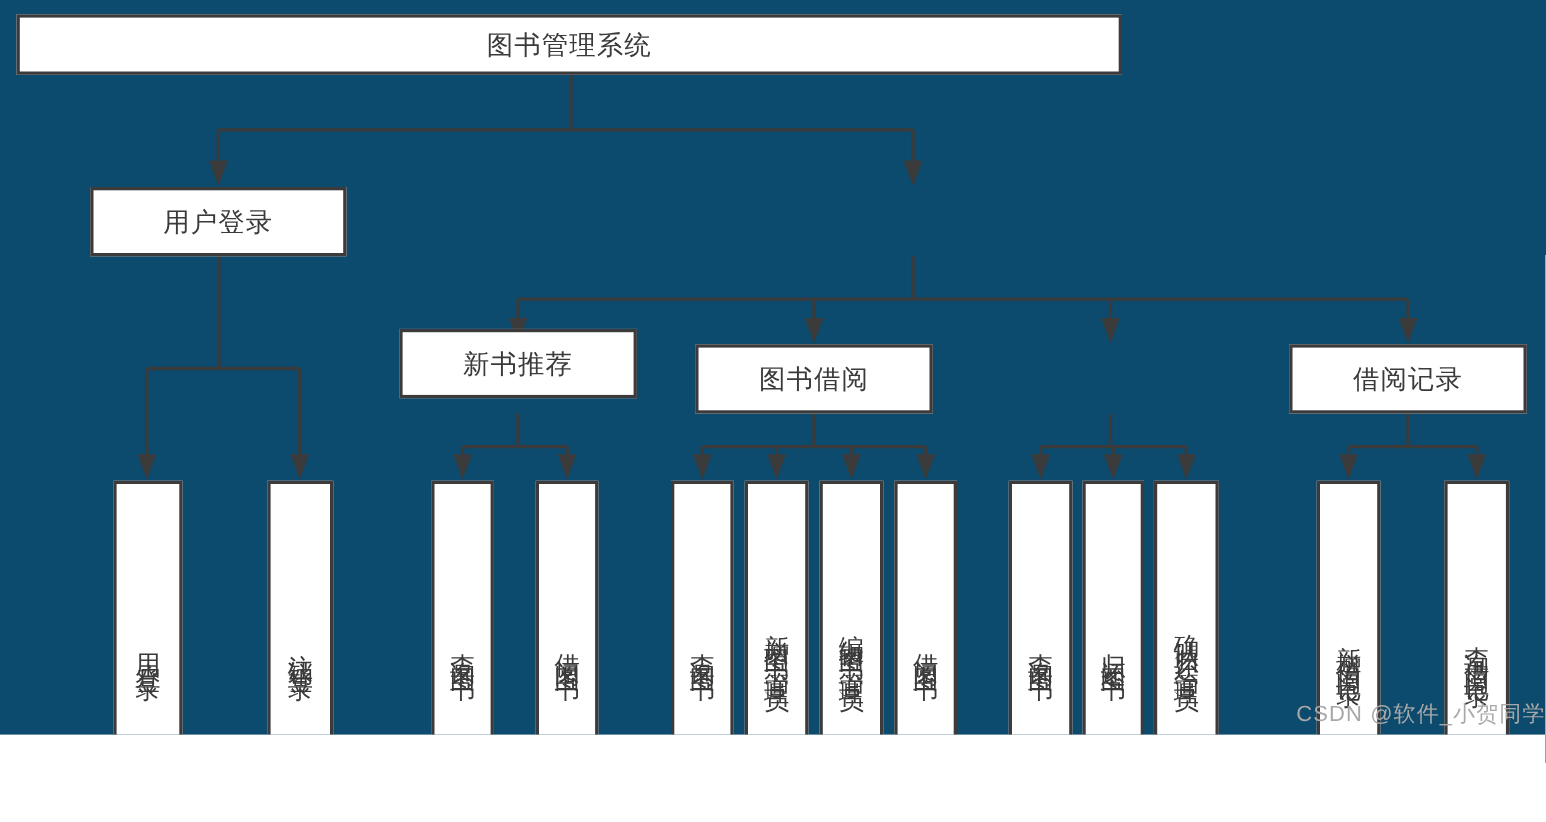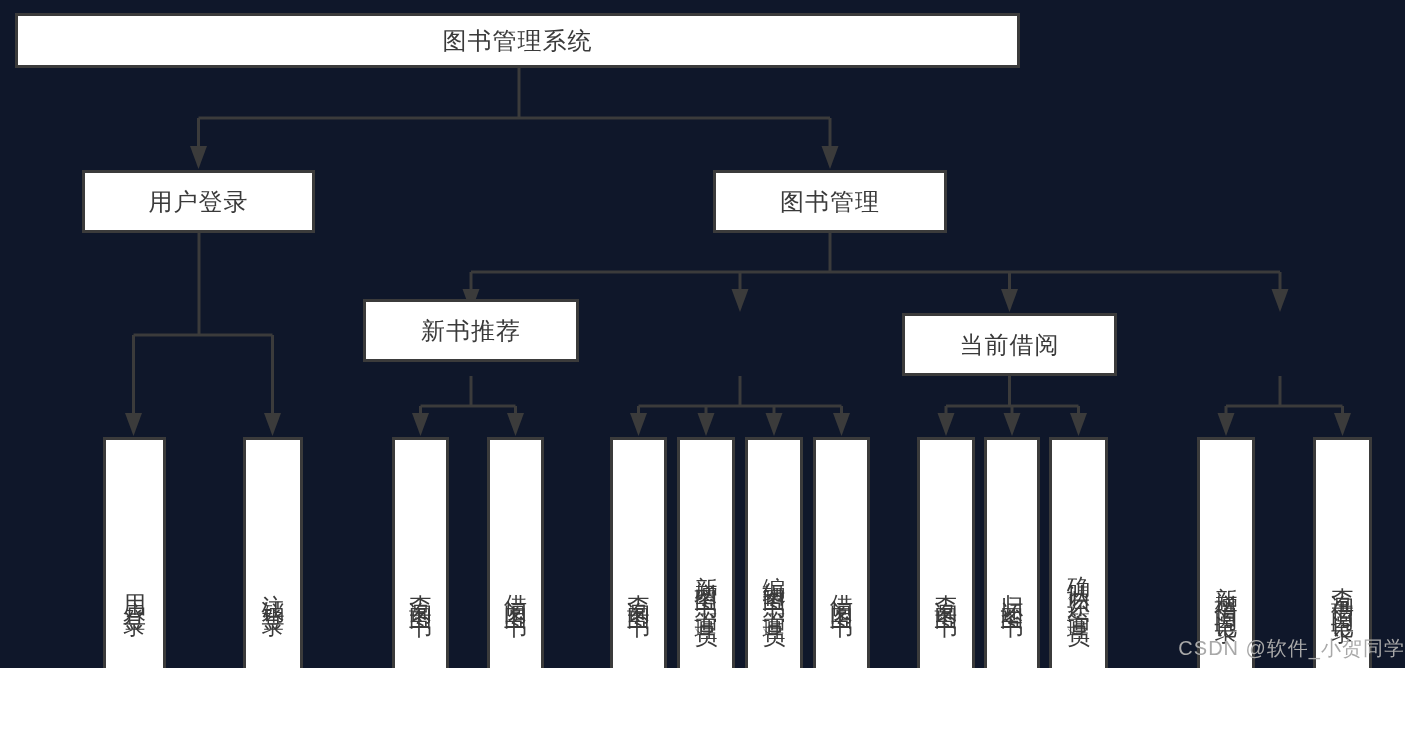--- a/index.html
+++ b/index.html
@@ -1,20 +1,20 @@
 <!DOCTYPE html>
 <html><head>
 <meta charset="utf-8">
 <style>
   html, body { margin: 0; padding: 0; background: #ffffff; }
   .canvas {
     position: relative;
     width: 1405px;
     height: 668px;
-    background: #0f172a;
+    background: #0c4a6e;
     font-family: "Liberation Sans", sans-serif;
     overflow: hidden;
   }
   svg.connectors {
     position: absolute;
     left: 0; top: 0;
     width: 1405px; height: 747px;
     pointer-events: none;
   }
   .node {
@@ -89,29 +89,29 @@
       </g>
   </svg>
 
   <div class="node h" style="left:15px;top:13px;width:1005px;height:55px">
     <span>图书管理系统</span>
   </div>
 
   <div class="node h" style="left:82px;top:170px;width:233px;height:63px">
     <span>用户登录</span>
   </div>
-  <div class="node h" style="left:713px;top:170px;width:234px;height:63px">
-    <span>图书管理</span>
-  </div>
 
   <div class="node h" style="left:363px;top:299px;width:216px;height:63px">
     <span>新书推荐</span>
   </div>
-  <div class="node h" style="left:902px;top:313px;width:215px;height:63px">
-    <span>当前借阅</span>
+  <div class="node h" style="left:632px;top:313px;width:216px;height:63px">
+    <span>图书借阅</span>
+  </div>
+  <div class="node h" style="left:1172px;top:313px;width:216px;height:63px">
+    <span>借阅记录</span>
   </div>
 
   <div class="node v" style="left:103px;top:437px;width:63px;height:298px">
     <span>用户登录</span>
   </div>
   <div class="node v" style="left:243px;top:437px;width:60px;height:298px">
     <span>注销登录</span>
   </div>
 
   <div class="node v" style="left:392px;top:437px;width:57px;height:298px">

